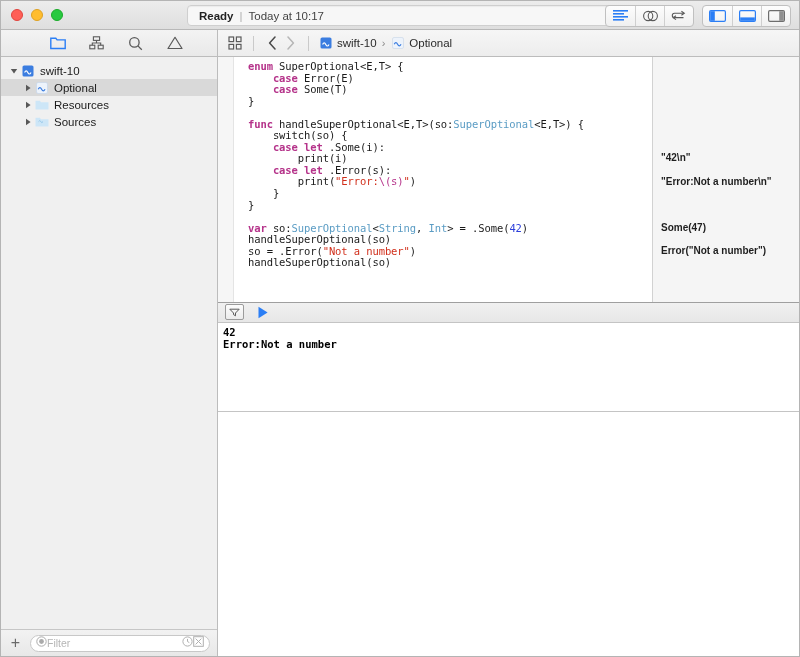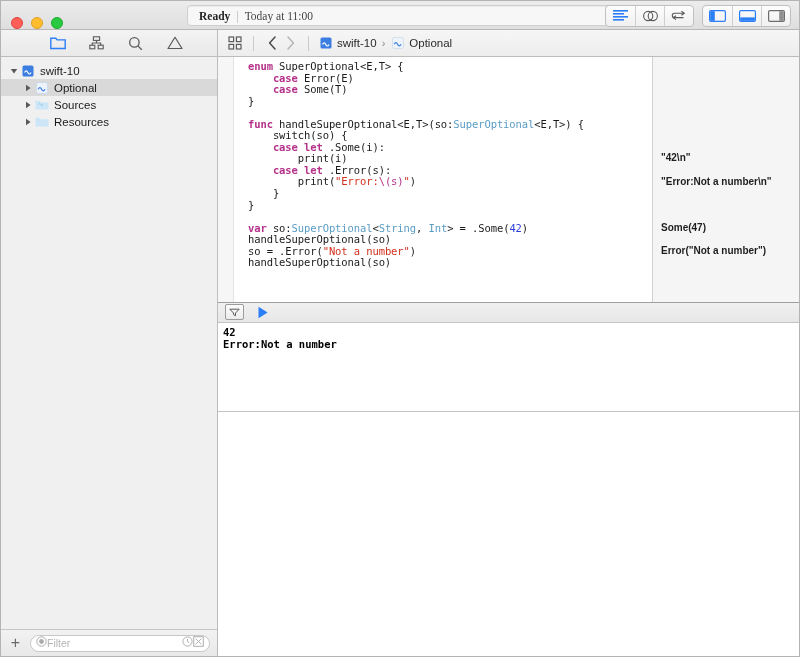--- a/index.html
+++ b/index.html
@@ -25,24 +25,23 @@
     flex-direction: column;
   }
 
   
   .titlebar {
     height: 29px;
     min-height: 29px;
     background: linear-gradient(#ececec, #dedede);
     border-bottom: 1px solid #b8b8b8;
     display: flex;
-    align-items: flex-end;
+    align-items: center;
     position: relative;
     box-sizing: border-box;
-    font-family: Liberation Serif, serif;
   }
   .traffic {
     display: flex;
     gap: 8px;
     padding-left: 10px;
     align-items: center;
   }
   .light { width: 12px; height: 12px; border-radius: 50%; box-sizing: border-box; }
   .light.red { background: #ff5f57; border: 0.5px solid #e0443e; }
   .light.yellow { background: #ffbd2e; border: 0.5px solid #dea123; }
@@ -333,21 +332,21 @@
   <div class="titlebar">
     <div class="traffic">
       <div class="light red"></div>
       <div class="light yellow"></div>
       <div class="light green"></div>
     </div>
 
     <div class="status-box">
       <span class="status-ready">Ready</span>
       <span class="status-sep">|</span>
-      <span class="status-time">Today at 11:00</span>
+      <span class="status-time">Today at 10:17</span>
     </div>
 
     <div class="tb-right">
       <div class="tb-group">
         <div class="tb-btn">
           <svg width="15" height="11" viewBox="0 0 15 11">
             <g fill="#2b7ef5">
               <rect x="0" y="0" width="15" height="1.6"></rect>
               <rect x="0" y="3" width="11" height="1.6"></rect>
               <rect x="0" y="6" width="15" height="1.6"></rect>
@@ -500,38 +499,38 @@
 
         <div class="tree-row" style="padding-left:20px;">
           <span class="disc">
             <svg width="8" height="8" viewBox="0 0 8 8">
                 <path d="M2 0.8 L6.6 4 L2 7.2 Z" fill="#585858"></path>
               </svg>
           </span>
           <span class="tree-icon">
             <svg width="14" height="12" viewBox="0 0 14 12">
               <path d="M0.5 1.8 h4.4 l1.1 1.4 h7.5 v7.3 h-13 z" fill="#cde6f7"></path>
-              <path d="M3.6 5.6 q1.1 -2 2.2 0 q1.1 2 2.2 0" fill="none" stroke="#8fc2e6" stroke-width="0.9"></path>
-            </svg>
-          </span>
-          <span class="tree-label">Sources</span>
+            </svg>
+          </span>
+          <span class="tree-label">Resources</span>
         </div>
 
         <div class="tree-row" style="padding-left:20px;">
           <span class="disc">
             <svg width="8" height="8" viewBox="0 0 8 8">
                 <path d="M2 0.8 L6.6 4 L2 7.2 Z" fill="#585858"></path>
               </svg>
           </span>
           <span class="tree-icon">
             <svg width="14" height="12" viewBox="0 0 14 12">
               <path d="M0.5 1.8 h4.4 l1.1 1.4 h7.5 v7.3 h-13 z" fill="#cde6f7"></path>
-            </svg>
-          </span>
-          <span class="tree-label">Resources</span>
+              <path d="M3.6 5.6 q1.1 -2 2.2 0 q1.1 2 2.2 0" fill="none" stroke="#8fc2e6" stroke-width="0.9"></path>
+            </svg>
+          </span>
+          <span class="tree-label">Sources</span>
         </div>
 
       </div>
 
       <div class="filter-bar">
         <div class="plus-btn">+</div>
         <div class="filter-field">
           <span>
             <svg width="11" height="11" viewBox="0 0 11 11">
               <circle cx="5.5" cy="5.5" r="4.7" fill="none" stroke="#aaa" stroke-width="1"></circle>

